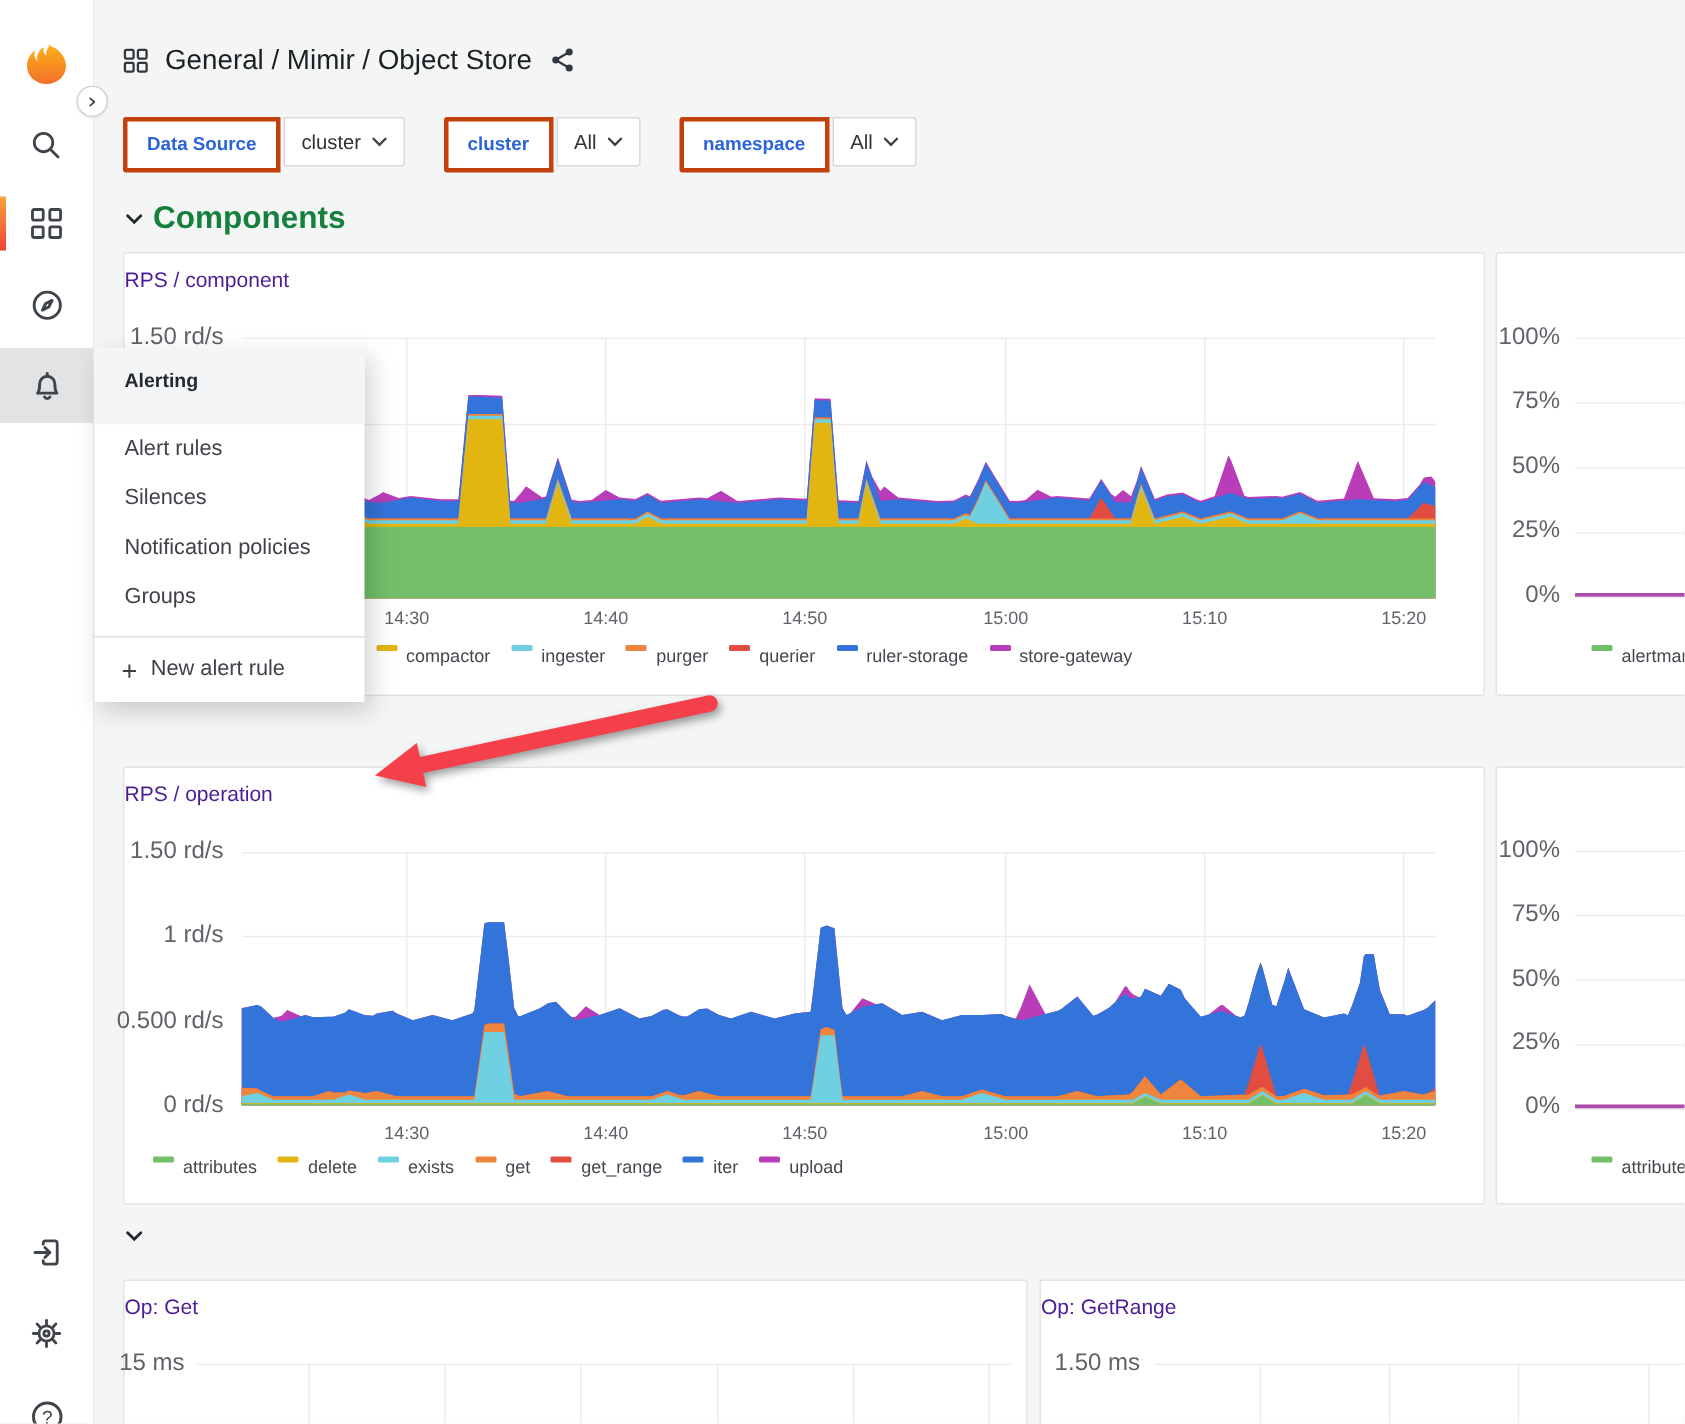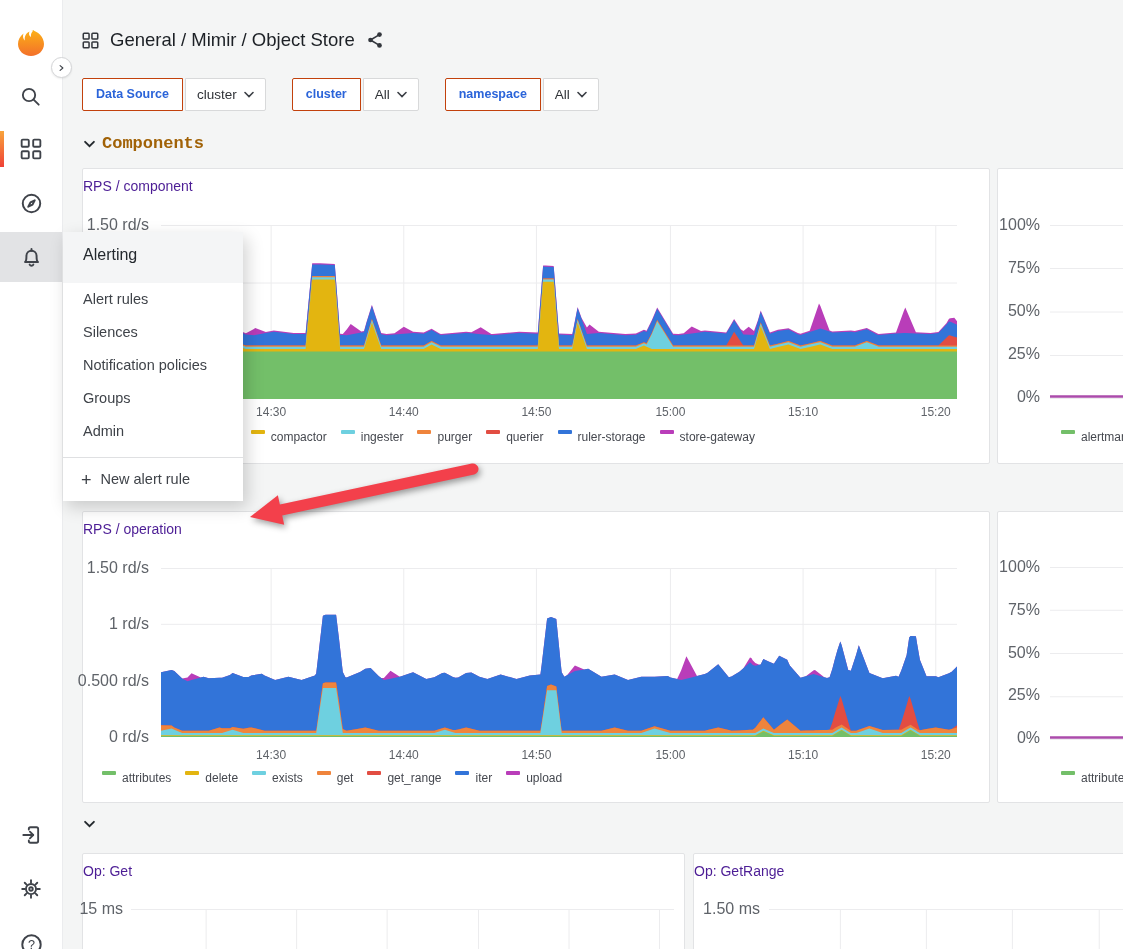--- a/index.html
+++ b/index.html
@@ -16,27 +16,27 @@
               background:linear-gradient(180deg,#f8a43c 0%,#ef4136 100%);}
   .bell-band{position:absolute;left:0;top:232px;width:62px;height:50px;background:#e2e3e5;}
   .expand-btn{position:absolute;left:51px;top:57px;width:21px;height:21px;border-radius:50%;
               background:#fff;border:1px solid #d4d5d7;z-index:30;display:flex;align-items:center;
               justify-content:center;cursor:pointer;box-shadow:0 1px 2px rgba(0,0,0,.08);}
   
   .page-header{position:absolute;left:82px;top:29px;display:flex;align-items:center;gap:11px;z-index:5;}
   .page-header .title{font-size:18.5px;color:#1c2025;}
   .toolbar{position:absolute;left:82px;top:78px;display:flex;z-index:5;}
   .filter{display:flex;margin-right:26px;}
-  .flabel{background:#fff;border:1px solid #c2410c;color:#2b64d9;font-size:12.5px;font-weight:700;
+  .flabel{background:#fff;border:3px solid #c2410c;color:#2b64d9;font-size:12.5px;font-weight:700;
           height:31px;line-height:31px;padding:0 13px;border-radius:2px 0 0 2px;cursor:pointer;}
   .fvalue{background:#fff;border:1px solid #d8d9da;margin-left:2px;color:#303338;font-size:13.5px;
           height:31px;line-height:31px;padding:0 11px;border-radius:0 2px 2px 0;cursor:pointer;
           display:flex;align-items:center;gap:7px;}
   .row-hdr{position:absolute;display:flex;align-items:center;gap:7px;cursor:pointer;}
-  .row-hdr .lbl{font-size:17px;font-weight:600;color:#a16207;font-family:Liberation Mono, monospace;}
+  .row-hdr .lbl{font-size:21px;font-weight:600;color:#15803d;}
   
   .panel{position:absolute;background:#fff;border:1px solid #e2e3e5;border-radius:2px;}
   .panel-title{position:absolute;top:9px;left:0;width:100%;text-align:left;font-size:14px;
                font-weight:500;color:#4c1d95;margin:0;cursor:pointer;}
   .plot{position:absolute;}
   .plot svg{position:absolute;left:0;top:0;}
   .ylabels{position:absolute;}
   .ylabels span{position:absolute;right:4px;height:16px;line-height:16px;font-size:16px;
                 color:#5f6369;white-space:nowrap;}
   .xlabels{position:absolute;}
@@ -64,21 +64,21 @@
   .lg4{left:63px;top:259px;}
   .p5{left:82px;top:853px;width:601px;height:96px;}
   .yl5{left:0;top:55px;width:44px;height:41px;}
   .pl5{left:48px;top:55px;width:543px;height:41px;}
   .p6{left:693px;top:853px;width:601px;height:96px;}
   .yl6{left:0;top:55px;width:70px;height:41px;}
   .pl6{left:75px;top:55px;width:516px;height:41px;}
   
   .alert-menu{position:absolute;left:63px;top:232px;width:180px;background:#fff;z-index:400;
               box-shadow:4px 6px 16px rgba(0,0,0,.18);}
-  .menu-header{height:37px;padding:14px 0 0 20px;font-size:16px;color:#24292e;background:#f4f5f6;}
+  .menu-header{height:37px;padding:14px 0 0 20px;font-size:13px;color:#24292e;background:#f4f5f6;font-weight:bold;}
   .menu-item{display:block;height:33px;line-height:33px;padding-left:20px;font-size:14.5px;
              color:#3f4349;text-decoration:none;cursor:pointer;}
   .menu-divider{border-top:1px solid #dfe0e2;margin-top:9px;}
   .new-rule{display:flex;align-items:center;gap:9px;height:43px;padding-left:18px;}
   .new-rule .plus{font-size:18px;color:#3c4046;line-height:1;}
   
   .arrow-overlay{position:absolute;left:0;top:0;width:1123px;height:949px;pointer-events:none;z-index:500;}
 </style>
 </head>
 <body>
@@ -453,21 +453,20 @@
         </svg>
       </div>
   </section>
 
   <nav class="alert-menu">
     <div class="menu-header">Alerting</div>
     <a class="menu-item">Alert rules</a>
     <a class="menu-item">Silences</a>
     <a class="menu-item">Notification policies</a>
     <a class="menu-item">Groups</a>
-    <a class="menu-item">Admin</a>
     <div class="menu-divider"></div>
     <a class="menu-item new-rule">
       <span class="plus">+</span>
       <span>New alert rule</span>
     </a>
   </nav>
 
   <svg class="arrow-overlay" viewBox="0 0 1123 949">
     <g style="filter:drop-shadow(2px 3px 3px rgba(0,0,0,0.38));">
       <line x1="473" y1="469" x2="281" y2="510" stroke="#f3404b" stroke-width="11" stroke-linecap="round"></line>

